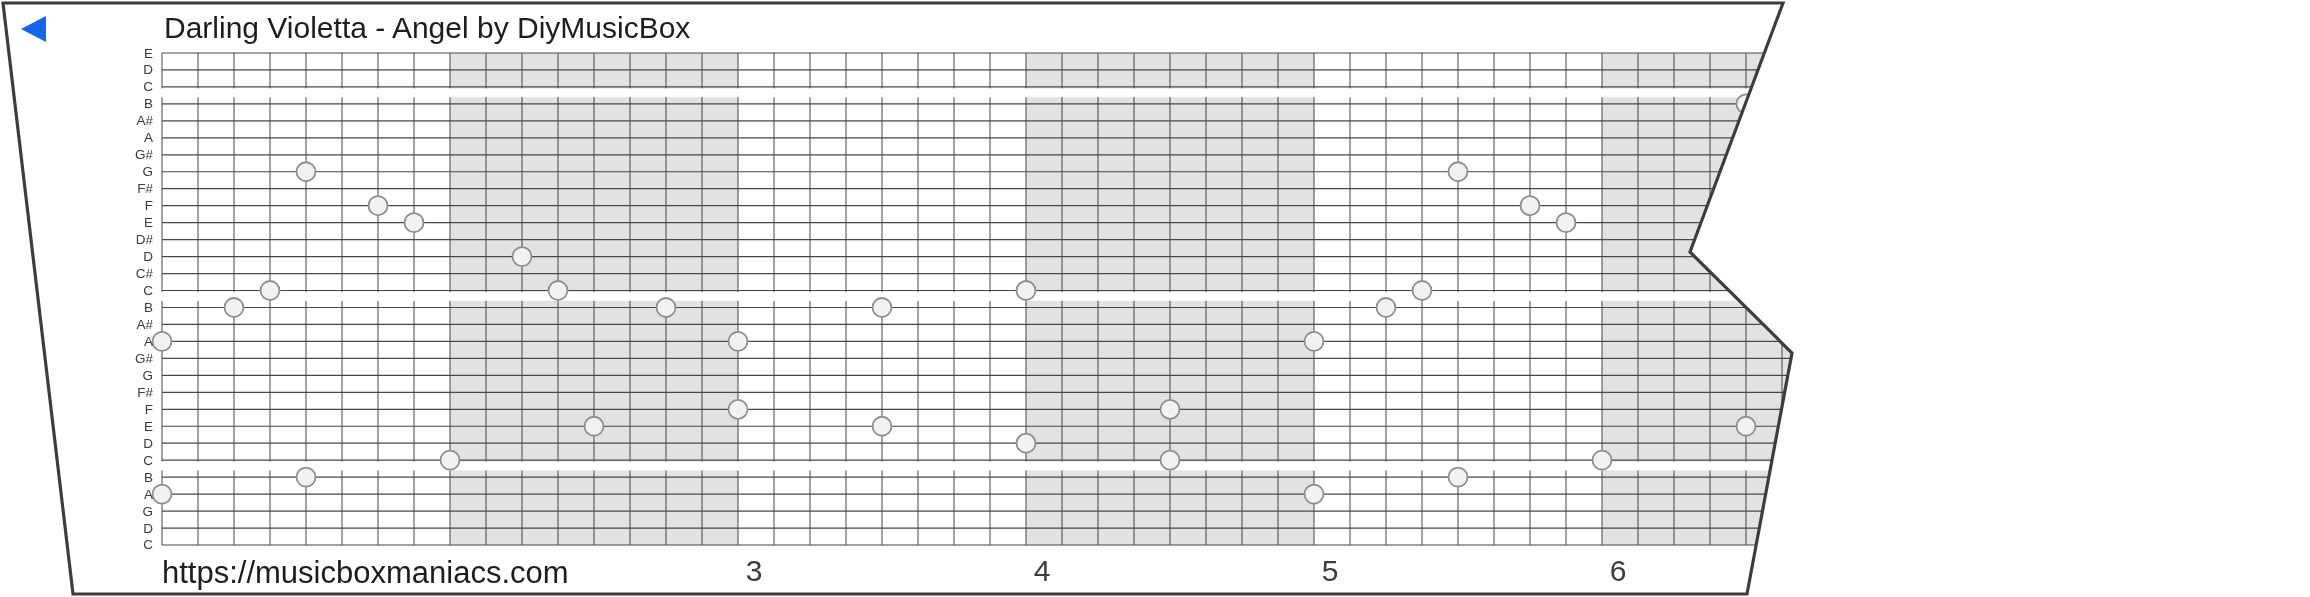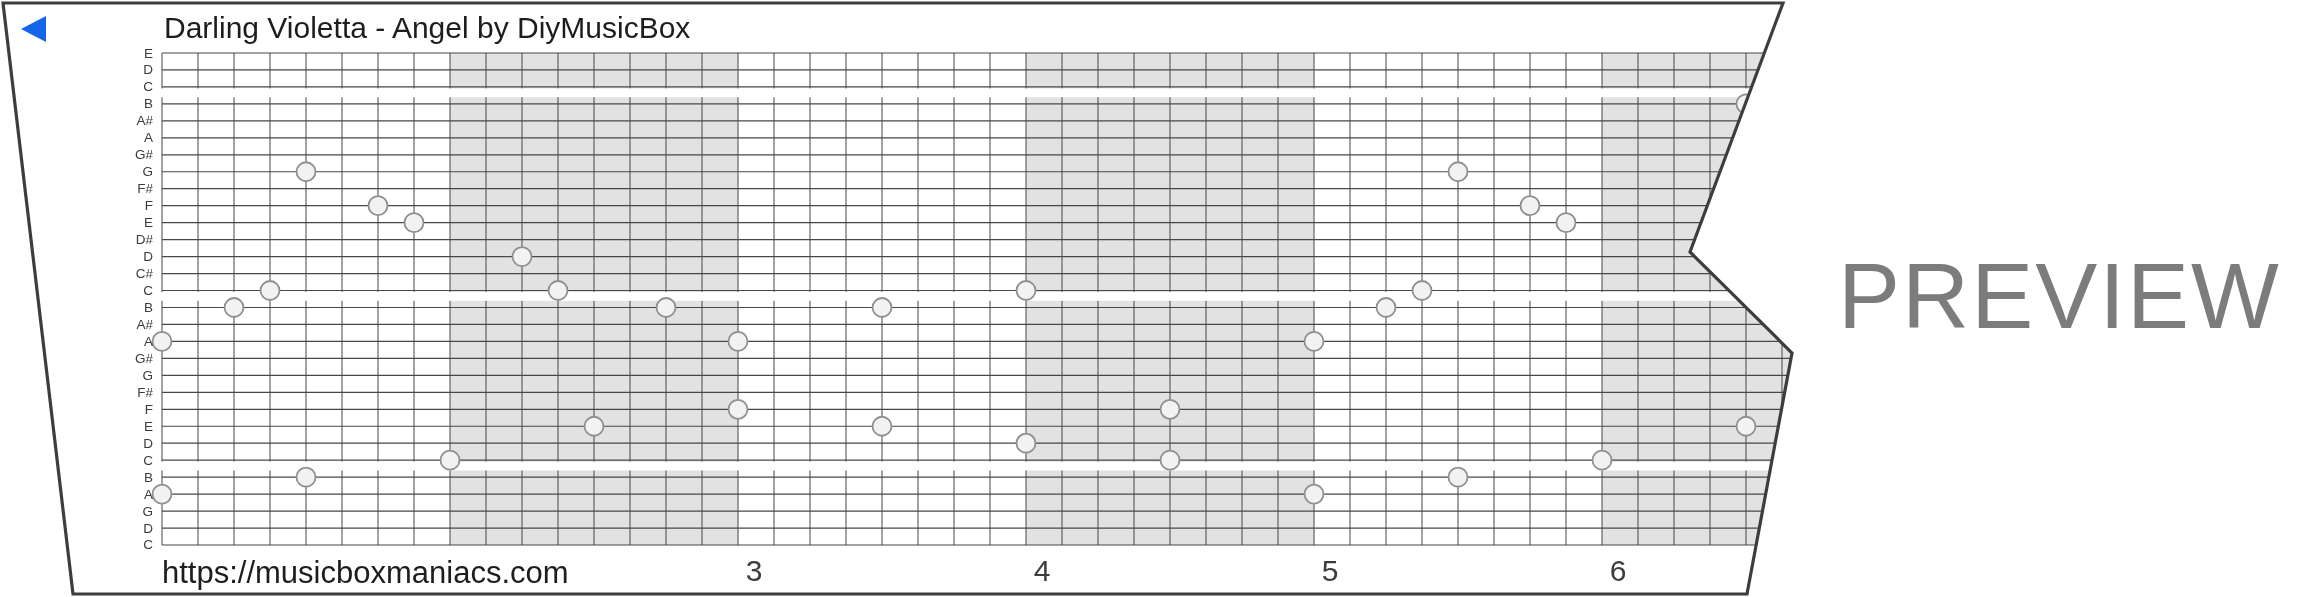--- a/index.html
+++ b/index.html
@@ -169,14 +169,13 @@
       <text x="153" y="532.534" text-anchor="end" font-size="13.5" fill="#3c3c3c" font-family="&quot;Liberation Sans&quot;, sans-serif">D</text>
       <text x="153" y="549.4994999999999" text-anchor="end" font-size="13.5" fill="#3c3c3c" font-family="&quot;Liberation Sans&quot;, sans-serif">C</text>
       <text x="164" y="38" font-size="30" fill="#1d1d1d" font-family="&quot;Liberation Sans&quot;, sans-serif">Darling Violetta - Angel by DiyMusicBox</text>
       <text x="162" y="583" font-size="31" fill="#1d1d1d" font-family="&quot;Liberation Sans&quot;, sans-serif">https://musicboxmaniacs.com</text>
       <text x="754" y="581" text-anchor="middle" font-size="30" fill="#3c3c3c" font-family="&quot;Liberation Sans&quot;, sans-serif">3</text>
       <text x="1042" y="581" text-anchor="middle" font-size="30" fill="#3c3c3c" font-family="&quot;Liberation Sans&quot;, sans-serif">4</text>
       <text x="1330" y="581" text-anchor="middle" font-size="30" fill="#3c3c3c" font-family="&quot;Liberation Sans&quot;, sans-serif">5</text>
       <text x="1618" y="581" text-anchor="middle" font-size="30" fill="#3c3c3c" font-family="&quot;Liberation Sans&quot;, sans-serif">6</text>
       <polygon points="46,16 46,42 21,29" fill="#1565e8"></polygon>
     </svg>
-  <div class="watermark">PREVIEW</div>
 </div>
 
 </body></html>

